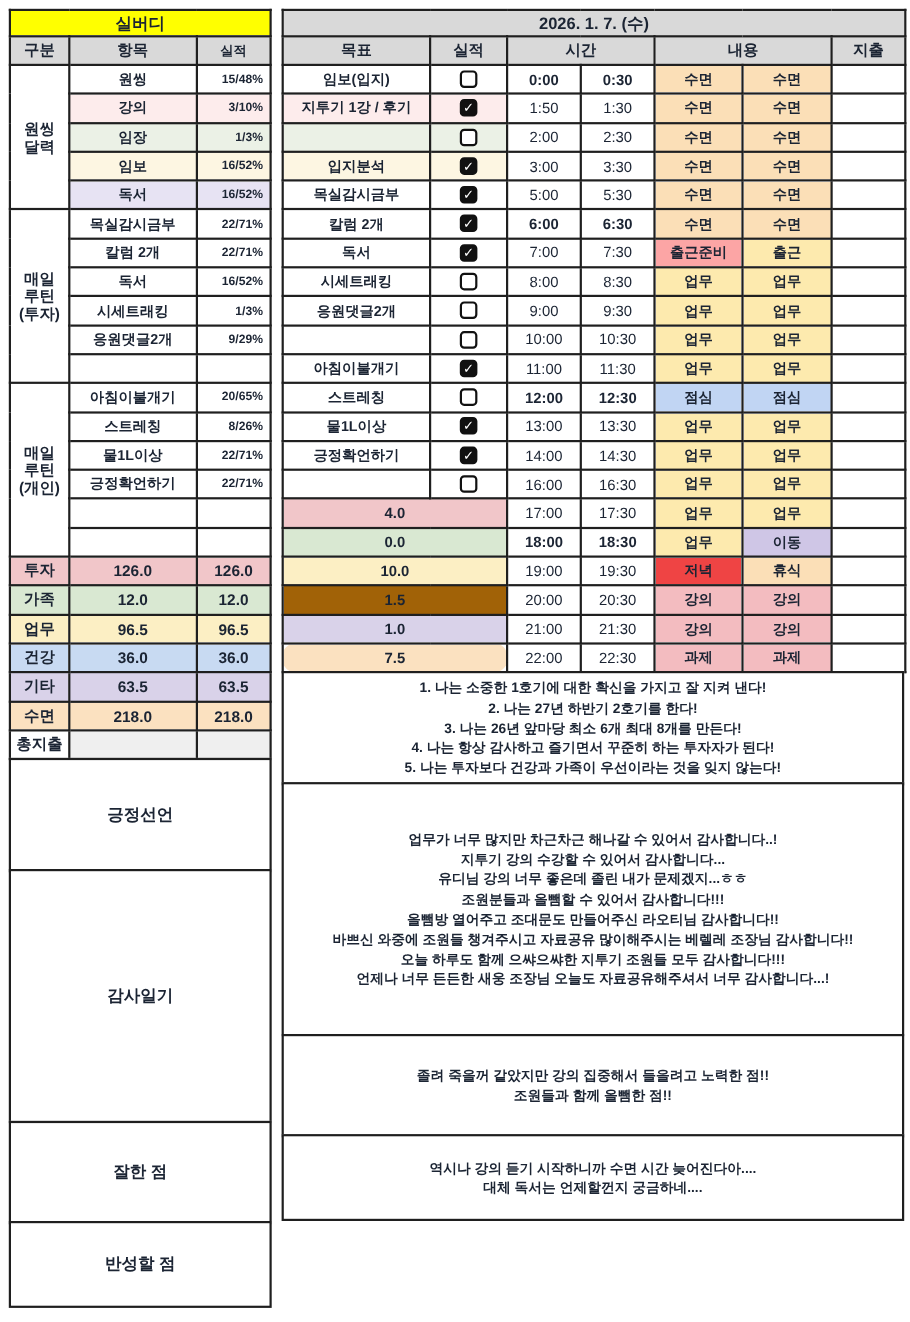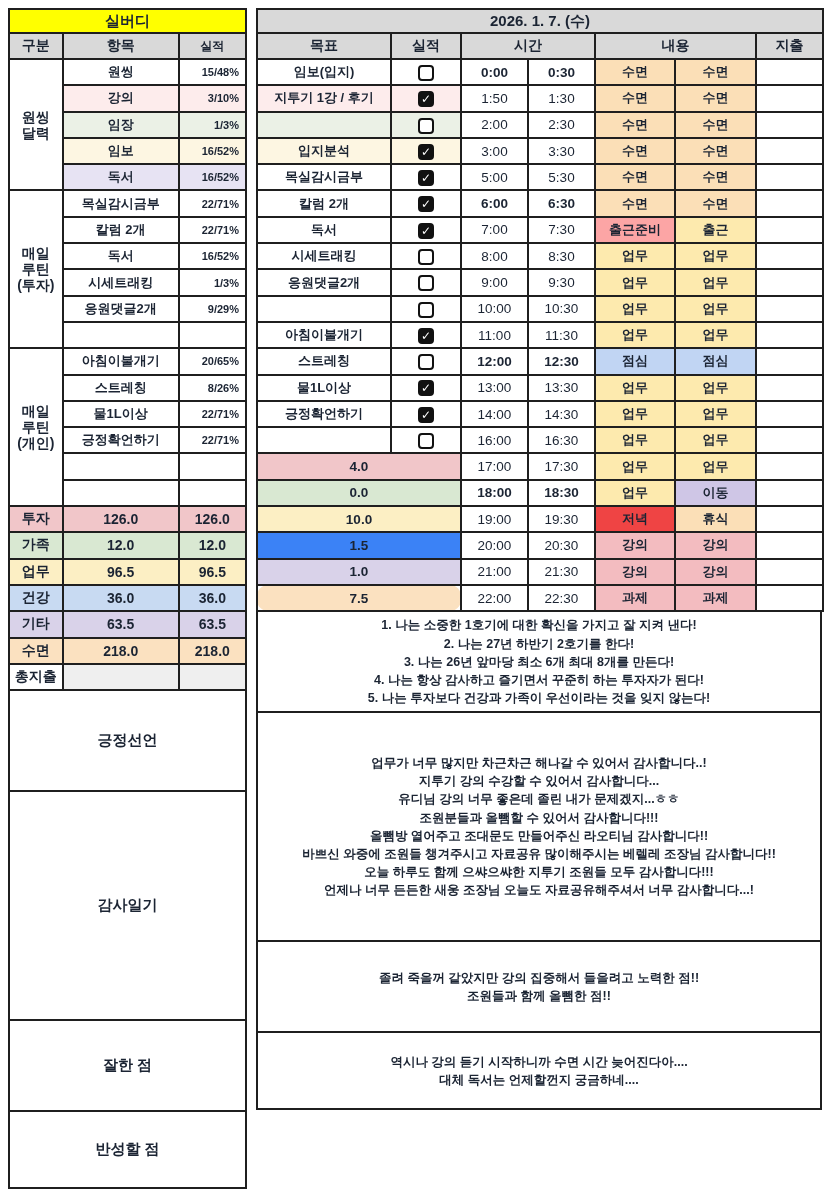--- a/index.html
+++ b/index.html
@@ -367,21 +367,21 @@
           </tr>
           <tr>
             <td class="merged r" colspan="2" style="background: rgb(252, 239, 196);">10.0</td>
             <td class="time r">19:00</td>
             <td class="time r">19:30</td>
             <td class="content r" style="background: #ef4444; text-align: center;">저녁</td>
             <td class="content r" style="background: rgb(251, 223, 183);">휴식</td>
             <td class="expense r"></td>
           </tr>
           <tr>
-            <td class="merged r" colspan="2" style="background: #3b82f6;">1.5</td>
+            <td class="merged r" colspan="2" style="background: #a16207;">1.5</td>
             <td class="time r">20:00</td>
             <td class="time r">20:30</td>
             <td class="content r" style="background: rgb(243, 188, 192);">강의</td>
             <td class="content r" style="background: rgb(243, 188, 192);">강의</td>
             <td class="expense r"></td>
           </tr>
           <tr>
             <td class="merged r" colspan="2" style="background: rgb(217, 210, 233);">1.0</td>
             <td class="time r">21:00</td>
             <td class="time r">21:30</td>

